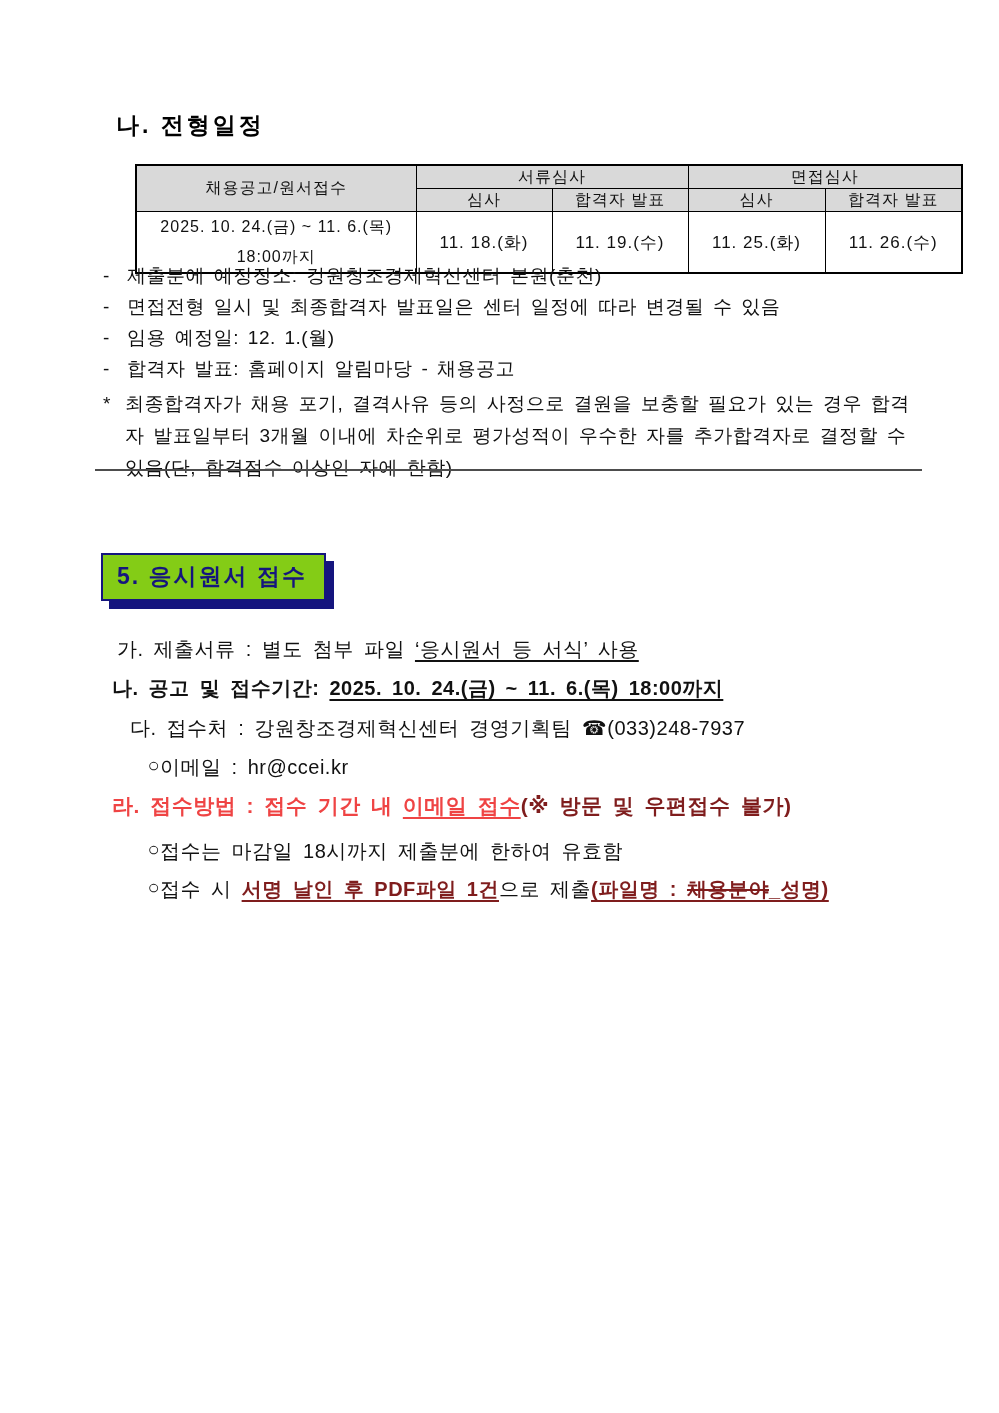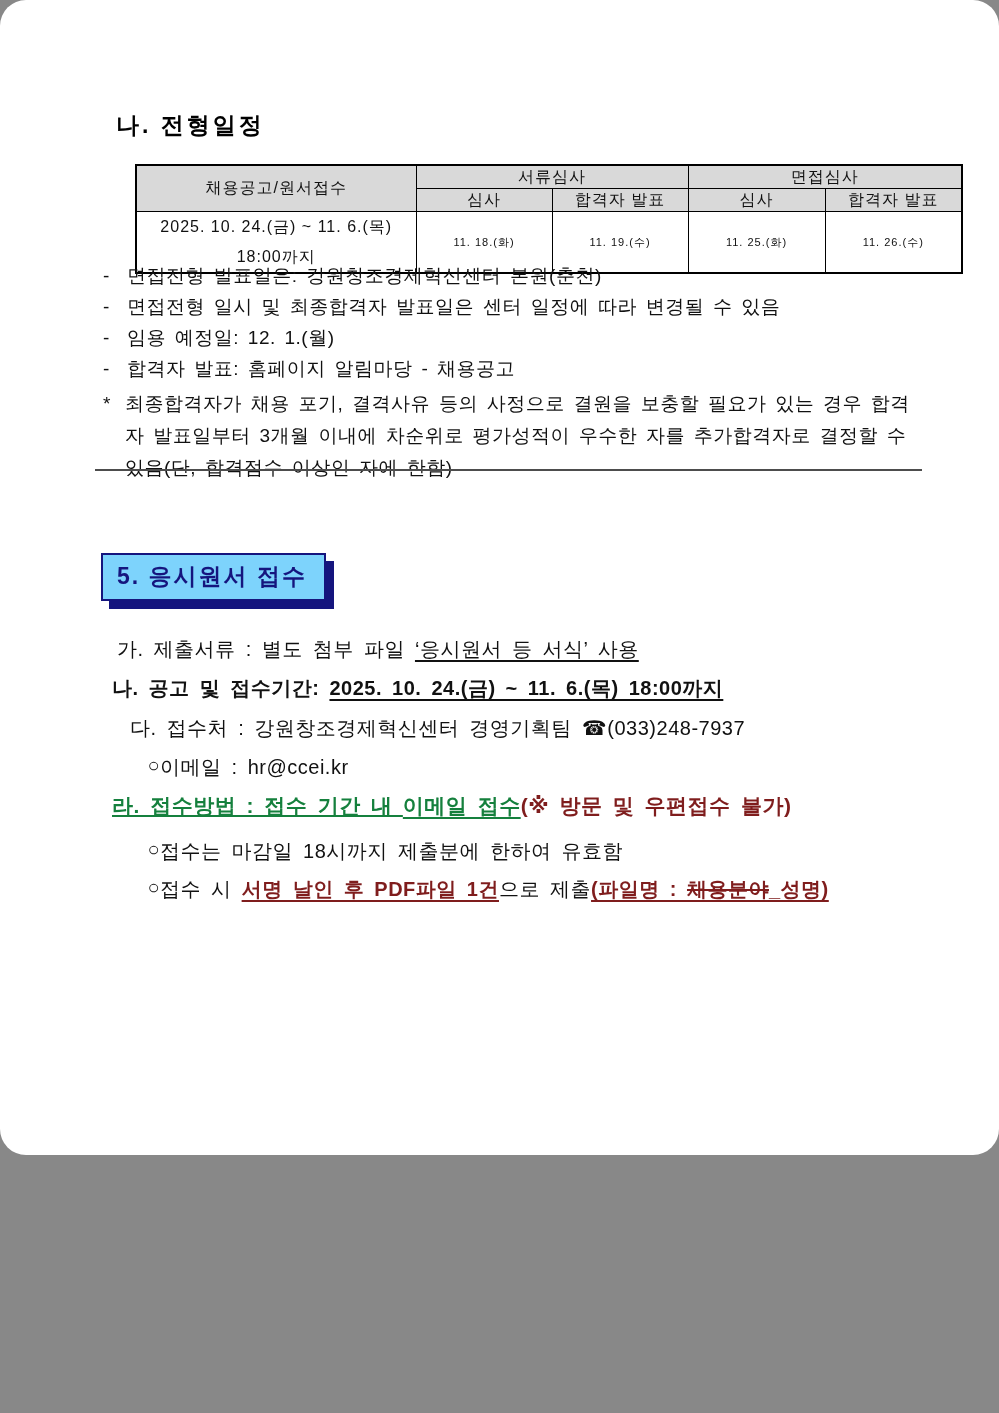--- a/index.html
+++ b/index.html
@@ -1,25 +1,24 @@
 <!DOCTYPE html>
 <html><head>
 <meta charset="utf-8">
 <style>
   html, body { margin: 0; padding: 0; background: #888; }
   .page {
     position: relative;
     width: 999px;
-    height: 1155px;
+    height: 1413px;
     margin: 0 auto;
     background: #ffffff;
     font-family: "Liberation Sans", "DejaVu Sans", sans-serif;
     color: #111;
     overflow: hidden;
-    border-radius: 26px;
   }
   .abs { position: absolute; }
 
   
   .heading {
     left: 116px; top: 110px;
     font-size: 23px; font-weight: bold; letter-spacing: 3px; color: #000;
   }
 
   
@@ -32,55 +31,55 @@
     letter-spacing: 1px;
   }
   table.sched td {
     border: 1px solid #000;
     text-align: center;
     vertical-align: middle;
     padding: 0 2px;
   }
   table.sched { border: 2px solid #000; }
   td.hdr { background: #d9d9d9; height: 22px; }
-  td.cell-data { height: 48px; font-size: 11px; background: #fff; }
+  td.cell-data { height: 48px; font-size: 17px; background: #fff; }
   .pre-line { white-space: pre-line; line-height: 30px; }
 
   
   .bullets { left: 103px; top: 264px; width: 820px; font-size: 19px; letter-spacing: 0.5px; word-spacing: 3px; }
   .bullet-row { display: flex; line-height: 24px; margin-bottom: 7px; }
   .bullet-row .marker { width: 24px; flex: 0 0 24px; }
 
   
   .footnote { left: 103px; top: 388px; width: 818px; display: flex; font-size: 19px; line-height: 32px; letter-spacing: 0.5px; word-spacing: 3px; }
   .footnote .marker { width: 22px; flex: 0 0 22px; }
 
   
   .divider { left: 95px; top: 469px; width: 827px; height: 2px; background: #4d4d4d; }
 
   
   .title-box {
     left: 101px; top: 553px;
-    background: #7dd3fc;
+    background: #84cc16;
     border: 2px solid #15157e;
     box-shadow: 8px 8px 0 #15157e;
     padding: 6px 17px 7px 14px;
     font-size: 23px; font-weight: bold; letter-spacing: 2px;
     color: #15157e;
   }
 
   
   .line { font-size: 20px; letter-spacing: 0.5px; word-spacing: 4px; white-space: nowrap; text-align: right; }
   .b { font-weight: bold; }
   .u {
     text-decoration-line: underline;
     text-decoration-thickness: 2px;
     text-underline-offset: 4px;
   }
-  .blue { color: #15803d; text-decoration: underline; }
+  .blue { color: #ef4444; }
   .red  { color: #7f1d1d; }
   .strike { text-decoration-line: underline line-through; text-decoration-thickness: 2px; text-underline-offset: 4px; }
   .crow { display: flex; }
   .crow .marker { width: 31px; flex: 0 0 31px; }
 
   .l-ga     { left: 117px; top: 636px; }
   .l-na     { left: 112px; top: 675px; font-size: 20px; }
   .l-da     { left: 117px; top: 715px; margin-left: 13px; }
   .l-email  { left: 129px; top: 754px; }
   .l-ra     { left: 112px; top: 792px; font-size: 21px; }
@@ -123,21 +122,21 @@
         <td class="cell-data">11. 25.(화)</td>
         <td class="cell-data">11. 26.(수)</td>
       </tr>
     </tbody>
       </table>
   </div>
 
   <div class="abs bullets">
     <div class="bullet-row">
       <span class="marker">-</span>
-      <span>면접전형 발표일은: 강원창조경제혁신센터 본원(춘천)</span>
+      <span>제출분에 예정장소: 강원창조경제혁신센터 본원(춘천)</span>
     </div>
     <div class="bullet-row">
       <span class="marker">-</span>
       <span>면접전형 일시 및 최종합격자 발표일은 센터 일정에 따라 변경될 수 있음</span>
     </div>
     <div class="bullet-row">
       <span class="marker">-</span>
       <span>임용 예정일: 12. 1.(월)</span>
     </div>
     <div class="bullet-row">

